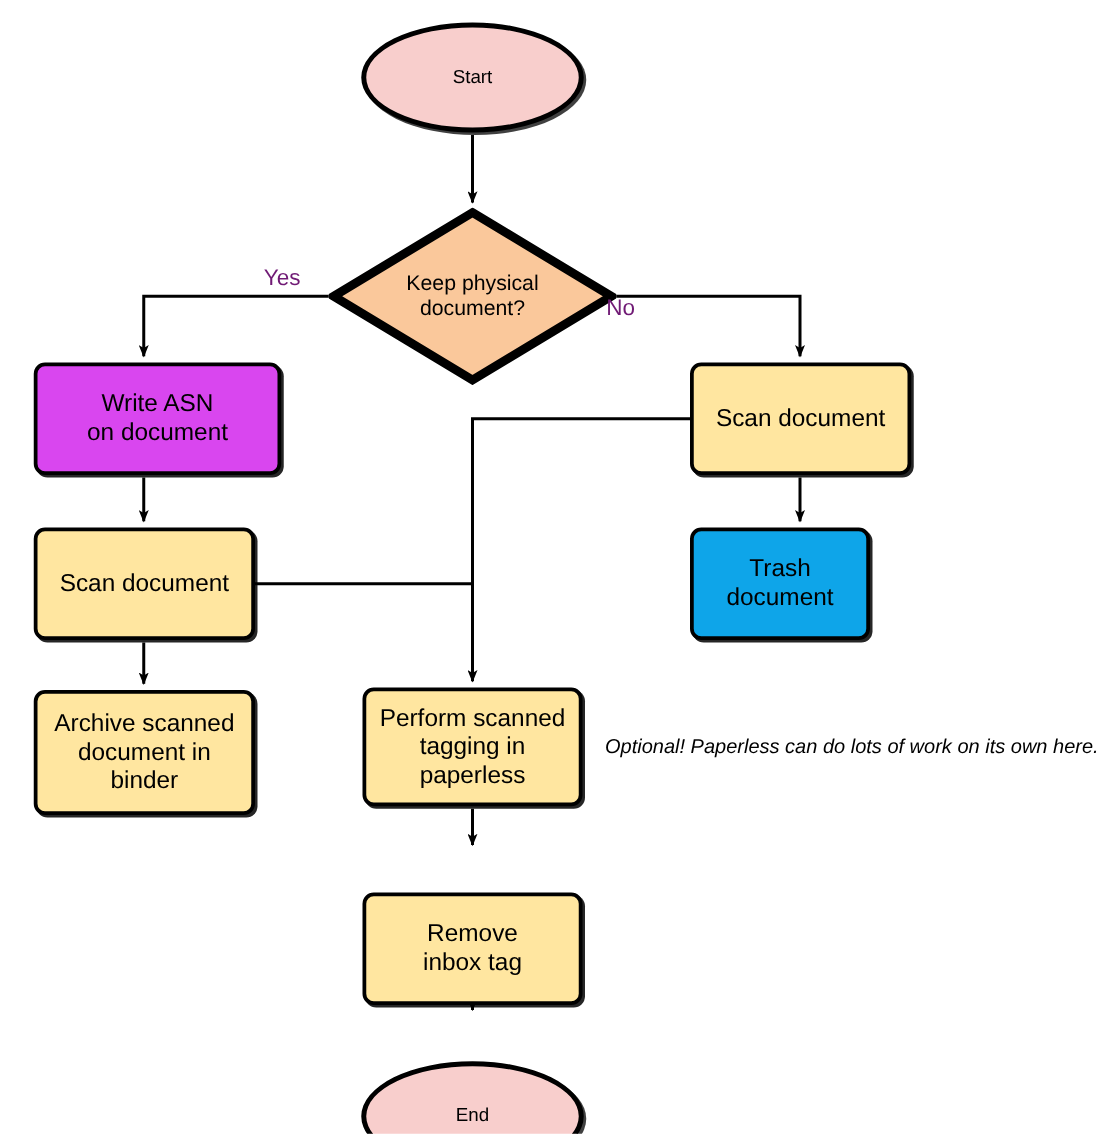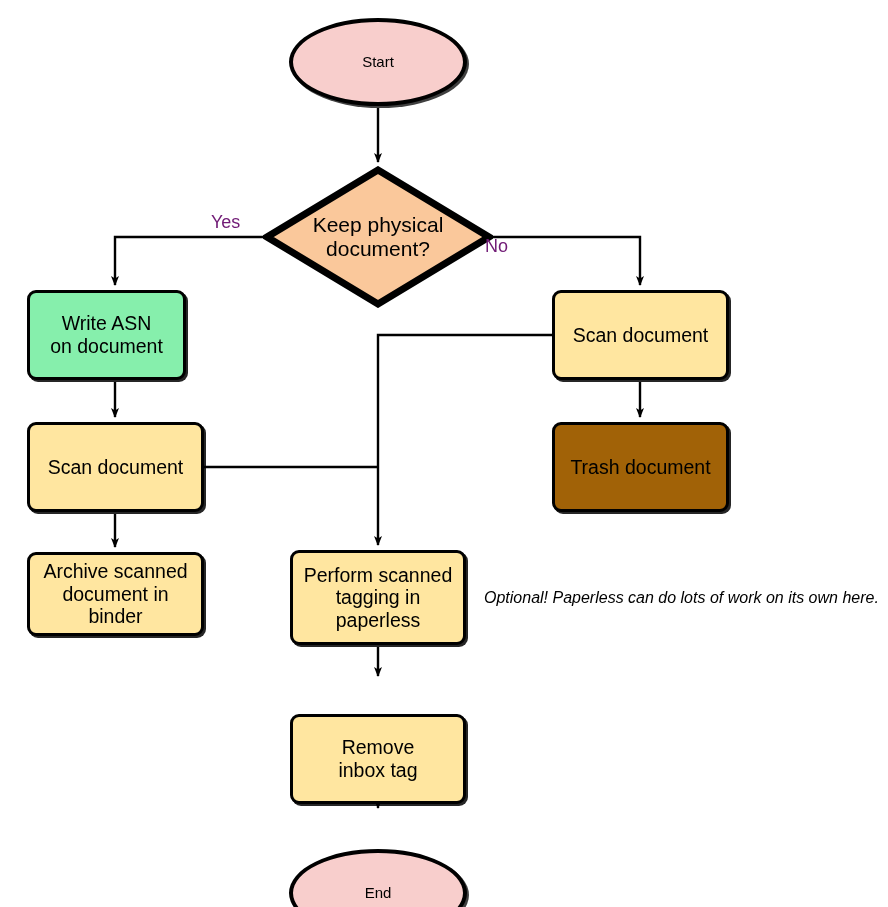--- a/index.html
+++ b/index.html
@@ -49,21 +49,21 @@
   .node-terminator {
     border: 4px solid #c2410c;
     border-radius: 50%;
     background: #F8CECC;
     font-size: 15px;
     box-shadow: 2px 2px 0 rgba(0,0,0,0.75);
   }
   .node-decision {
     width: 230px;
     height: 142px;
-    font-size: 21px;
+    font-size: 17px;
     background: transparent;
     border: none;
     box-shadow: none;
   }
   .decision-shape {
     position: absolute;
     left: 0;
     top: 0;
     width: 100%;
     height: 100%;
@@ -130,44 +130,44 @@
   <div class="node node-decision" style="left:263px; top:166px; width:230px; height:142px;">
     <svg class="decision-shape" viewBox="0 0 230 142" preserveAspectRatio="none" xmlns="http://www.w3.org/2000/svg">
       <polygon points="115,4 226,71 115,138 4,71" fill="#FAC89B" stroke="#000000" stroke-width="7"></polygon>
     </svg>
     <span class="decision-label">
       <span>Keep physical</span><br>
       <span>document?</span>
     </span>
   </div>
 
-  <div class="node node-process" style="left: 27px; top: 290px; width: 159px; height: 90px; background: #86efac; border-color: rgb(0, 0, 0);">
+  <div class="node node-process" style="left: 27px; top: 290px; width: 198px; height: 90px; background: #d946ef; border-color: rgb(0, 0, 0);">
     <span>
       <span>Write ASN</span><br>
       <span>on document</span>
     </span>
   </div>
 
   <div class="node node-process" style="left: 27px; top: 422px; width: 177px; height: 90px; background: rgb(255, 230, 160); border-color: rgb(0, 0, 0);">
     <span>Scan document</span>
   </div>
 
-  <div class="node node-process" style="left: 27px; top: 552px; width: 177px; height: 84px; background: rgb(255, 230, 160); border-color: rgb(0, 0, 0);">
+  <div class="node node-process" style="left: 27px; top: 552px; width: 177px; height: 100px; background: rgb(255, 230, 160); border-color: rgb(0, 0, 0);">
     <span>
       <span>Archive scanned</span><br>
       <span>document in</span><br>
       <span>binder</span>
     </span>
   </div>
 
   <div class="node node-process" style="left: 552px; top: 290px; width: 177px; height: 90px; background: rgb(255, 230, 160); border-color: rgb(0, 0, 0);">
     <span>Scan document</span>
   </div>
 
-  <div class="node node-process" style="left: 552px; top: 422px; width: 177px; height: 90px; background: #a16207; border-color: rgb(0, 0, 0);">
+  <div class="node node-process" style="left: 552px; top: 422px; width: 144px; height: 90px; background: #0ea5e9; border-color: rgb(0, 0, 0);">
     <span>Trash document</span>
   </div>
 
   <div class="node node-process" style="left: 290px; top: 550px; width: 176px; height: 95px; background: rgb(255, 230, 160); border-color: rgb(0, 0, 0);">
     <span>
       <span>Perform scanned</span><br>
       <span>tagging in</span><br>
       <span>paperless</span>
     </span>
   </div>

